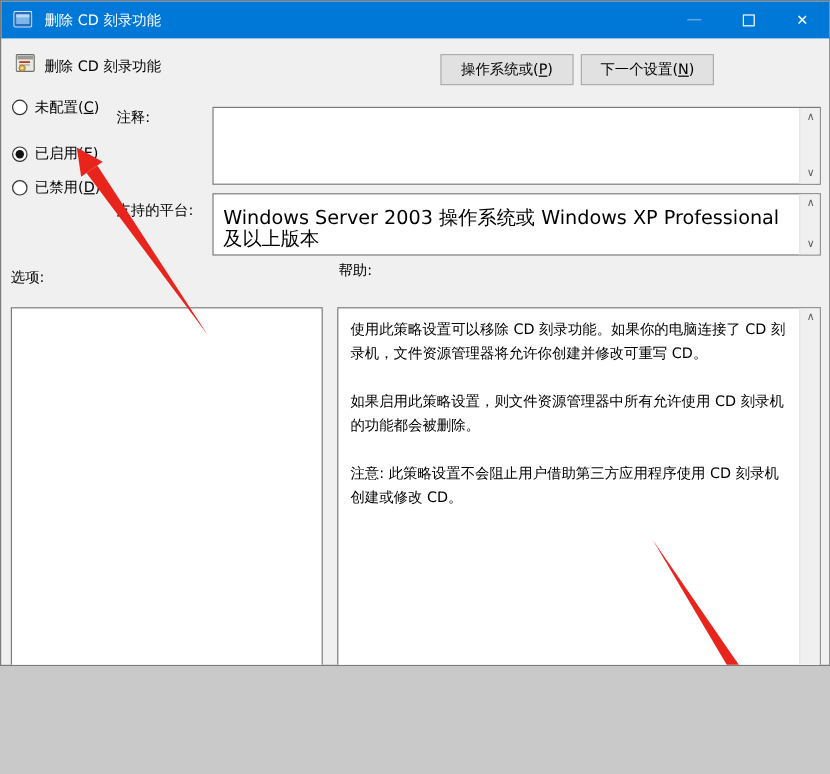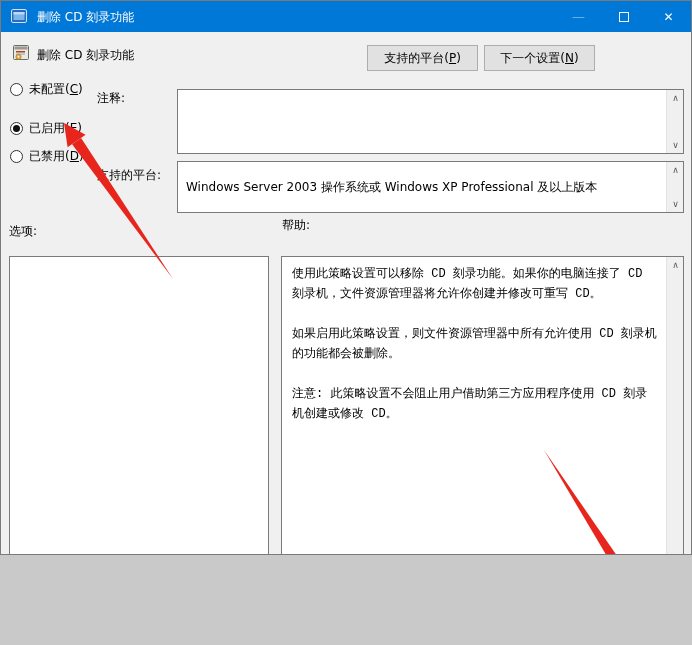--- a/index.html
+++ b/index.html
@@ -49,23 +49,23 @@
   }
   .scrollbar {
     position:absolute; right:0; top:0; bottom:0; width:17px;
     background:#f0f0f0; border-left:1px solid #e3e3e3;
   }
   .sb-arrow {
     position:absolute; left:0; width:17px; height:16px; color:#5a5a5a;
     font-size:9px; display:flex; align-items:center; justify-content:center;
   }
   .sb-up { top:0; } .sb-down { bottom:0; }
-  .platform-text { padding:17px 8px; padding-right:22px; font-size:12px; line-height:17px; }
+  .platform-text { padding:11px 8px; padding-right:22px; font-size:16px; line-height:17px; }
   .help-content { padding:7px 10px; padding-right:24px; font-size:12px; line-height:20px; }
-  .help-content p { margin-bottom:20px;font-family:Liberation Mono, monospace; }
+  .help-content p { margin-bottom:20px; }
   
   .btn-ok    { position:absolute; left:455px; top:610px; width:76px; height:24px; }
   .btn-cancel{ position:absolute; left:536px; top:610px; width:76px; height:24px; }
   .btn-apply { position:absolute; left:616px; top:610px; width:75px; height:24px;margin-top:40px; }
   
   .wm-line { position:absolute; left:0; top:636px; width:100%; height:2px; background:#39a0c9; z-index:6; }
   .wm-strip { position:absolute; left:0; top:638px; width:100%; height:7px; background:#dcdcdc; z-index:5; }
   .wm-tab { position:absolute; left:538px; top:639px; width:28px; height:6px; background:#c6c6c6; z-index:6; }
   .wm-big {
     position:absolute; left:466px; top:590px; z-index:7;
@@ -118,21 +118,21 @@
       <rect x="0.5" y="1.5" width="15" height="14" rx="1" fill="#e8e8e4" stroke="#6d6d68"></rect>
       <rect x="1.5" y="2.5" width="13" height="3" fill="#9a9a94"></rect>
       <rect x="3" y="7" width="9" height="1.5" fill="#b43e1e"></rect>
       <rect x="3" y="9.5" width="9" height="1.2" fill="#b0b0aa"></rect>
       <circle cx="5.5" cy="12.8" r="2.6" fill="#e8b54a" stroke="#8a6a1e" stroke-width="0.6"></circle>
       <circle cx="5.5" cy="12.8" r="0.8" fill="#fff"></circle>
     </svg>
   </span>
   <span class="hdr-title">删除 CD 刻录功能</span>
 
-  <button class="btn btn-prev"><span>支持的平台(</span><u>P</u><span>)</span></button>
+  <button class="btn btn-prev"><span>操作系统或(</span><u>P</u><span>)</span></button>
   <button class="btn btn-next"><span>下一个设置(</span><u>N</u><span>)</span></button>
 
   <div class="radio-row" style="top:80px;">
     <span class="radio-circle"></span>
     <span class="lbl"><span>未配置(</span><u>C</u><span>)</span></span>
   </div>
   <div class="radio-row selected" style="top:119px;">
     <span class="radio-circle"></span>
     <span class="lbl"><span>已启用(</span><u>E</u><span>)</span></span>
   </div>

